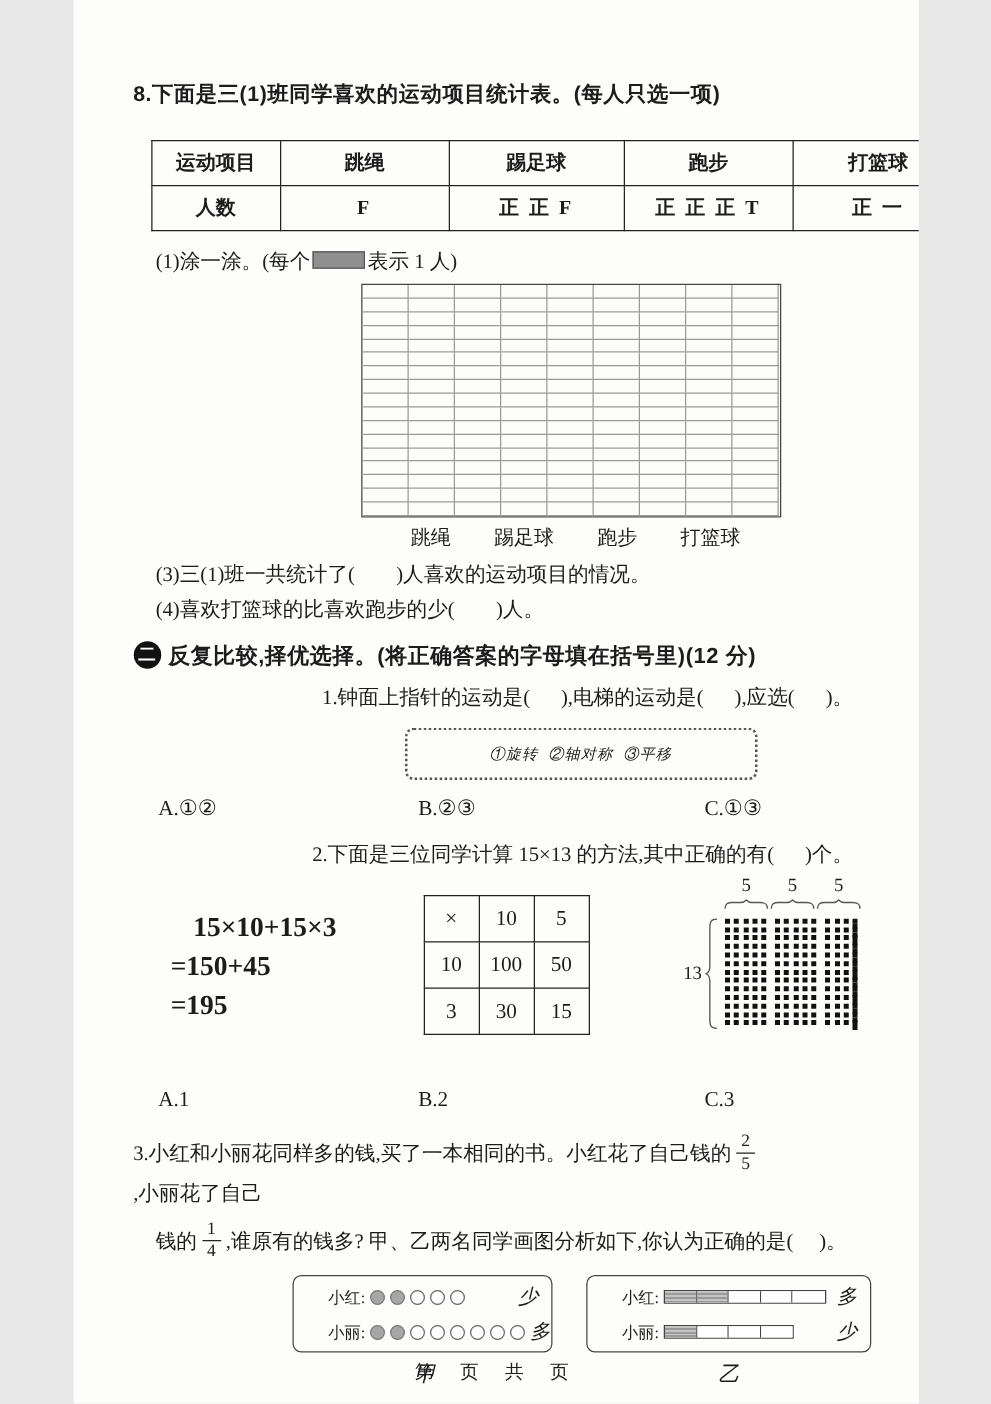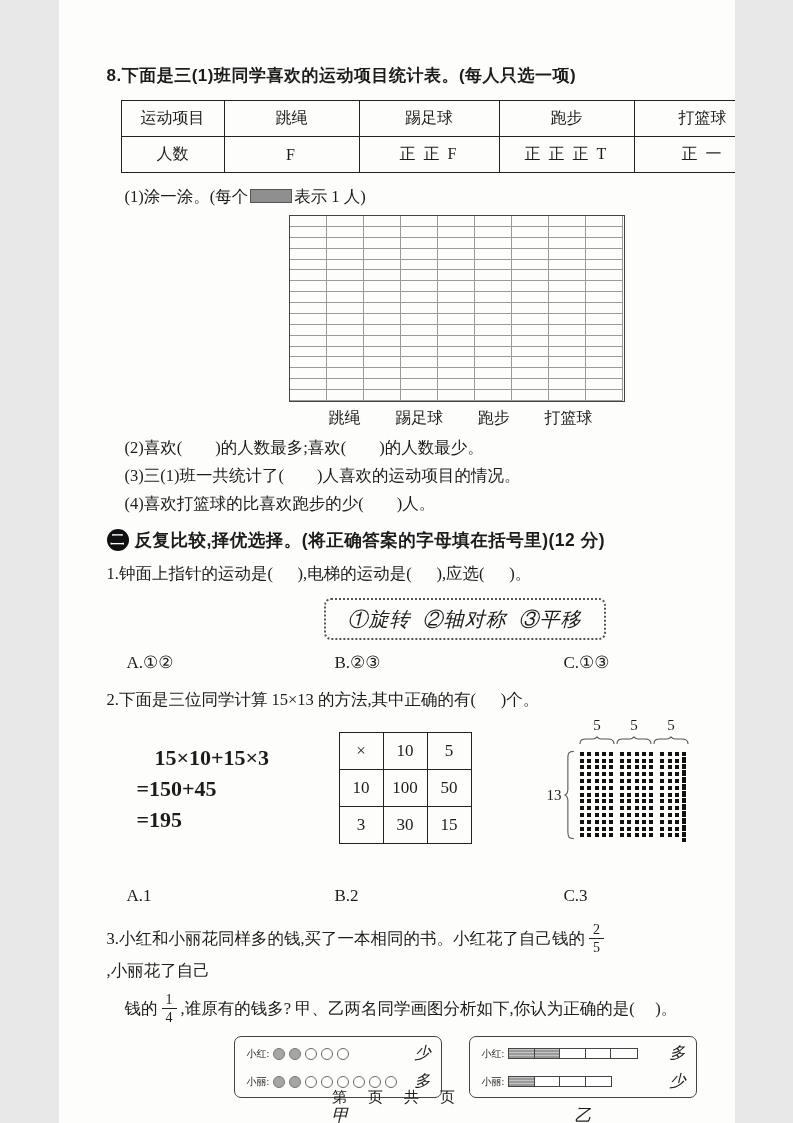--- a/index.html
+++ b/index.html
@@ -3,42 +3,42 @@
 <meta charset="utf-8">
 <style>
   html,body{margin:0;padding:0;background:#e8e8e8;}
   .page{position:relative;width:676px;height:1123px;margin:0 auto;background:#fdfdfc;
         font-family:"Liberation Serif",serif;color:#1c1c1c;overflow:hidden;}
   .content{padding:64px 52px 0 48px;}
   .t{white-space:pre-wrap;}
   .bold-head{font-family:"Liberation Sans",sans-serif;font-weight:700;font-size:17px;letter-spacing:.5px;}
   .q-title{font-size:17px;line-height:24px;}
   
-  table.stat{border-collapse:collapse;margin:12px 0 0 14px;width:650px;table-layout:fixed;}
+  table.stat{border-collapse:collapse;margin:24px 0 0 14px;width:650px;table-layout:fixed;font-weight:bold;}
   table.stat td{border:1.6px solid #222;height:33px;text-align:center;font-size:16px;white-space:pre-wrap;}
   td.tally{font-family:"Liberation Serif",serif;font-size:15px;letter-spacing:2px;}
   
   .subq{font-size:16.5px;line-height:28px;padding-left:18px;}
   .swatch{display:inline-block;width:40px;height:12px;background:#8f8f8f;border:1px solid #555;
           vertical-align:-1px;margin:0 2px;}
   
   .gridwrap{margin:4px 0 0 182px;width:336px;}
   .cgrid{display:grid;width:336px;height:187px;border:1.2px solid #444;box-sizing:border-box;}
   .gcell{border-right:1px solid #9a9a9a;border-bottom:1px solid #9a9a9a;box-sizing:border-box;}
   .glabels{position:relative;height:26px;margin-top:6px;}
   .glabel{position:absolute;transform:translateX(-50%);font-size:16px;top:0;}
   
   .sec2{display:flex;align-items:center;margin-top:10px;}
   .sec-icon{width:22px;height:22px;border-radius:50%;background:#111;color:#fff;display:inline-flex;
             align-items:center;justify-content:center;font-size:14px;font-weight:700;margin-right:6px;
             font-family:"Liberation Sans",sans-serif;flex:0 0 auto;}
   
-  .qline{font-size:16.5px;line-height:28px;margin-top:8px;}
+  .qline{font-size:16.5px;line-height:28px;margin-top:8px;text-align:right;}
   .fancy-box{margin:10px 0 0 217px;width:278px;height:38px;border:2px dotted #555;border-radius:7px;
-             display:flex;align-items:center;justify-content:center;font-size:20px;font-style:italic;
+             display:flex;align-items:center;justify-content:center;font-size:12px;font-style:italic;
              letter-spacing:1px;}
   .choices{position:relative;height:26px;margin-top:12px;font-size:17px;}
   .choices span{position:absolute;top:0;white-space:pre-wrap;}
   .cA{left:20px;} .cB{left:228px;} .cC{left:457px;}
   
   .methods{position:relative;height:168px;margin-top:4px;}
   .m1{position:absolute;left:30px;top:24px;font-size:22px;line-height:31px;font-weight:bold;}
   .m1 .ind{padding-left:18px;}
   table.mul{position:absolute;left:232px;top:14px;border-collapse:collapse;}
   table.mul td{border:1.3px solid #222;width:41px;height:34px;text-align:center;font-size:17px;}
@@ -55,21 +55,21 @@
   .q3line{display:flex;align-items:center;font-size:16.5px;line-height:30px;margin-top:10px;flex-wrap:wrap;}
   .frac{display:inline-flex;flex-direction:column;align-items:center;line-height:1.1;font-size:14px;margin:0 4px;}
   .frac .den{border-top:1.2px solid #222;padding:1px 4px 0;}
   .frac .num{padding:0 4px 1px;}
   .diagrams{position:relative;height:100px;margin-top:10px;}
   .dbox{position:absolute;top:0;height:62px;border:1.4px solid #444;border-radius:7px;
         padding:7px 10px 5px 12px;box-sizing:border-box;display:flex;flex-direction:column;justify-content:space-between;}
   .dbox-jia{left:127px;width:208px;}
   .dbox-yi{left:362px;width:228px;}
   .diagrow{display:flex;align-items:center;height:20px;}
-  .dname{font-size:10px;margin-right:4px;white-space:nowrap;}
+  .dname{font-size:13px;margin-right:4px;white-space:nowrap;margin-left:16px;}
   .circles{display:flex;align-items:center;}
   .circ{width:12px;height:12px;border:1.3px solid #666;border-radius:50%;margin-right:4px;box-sizing:border-box;background:#fff;}
   .circ.filled{background:#a6a6a6;border-color:#777;}
   .bar{display:flex;height:9px;border:1px solid #444;box-sizing:content-box;}
   .seg{border-right:1px solid #444;box-sizing:border-box;background:#fff;}
   .seg:last-child{border-right:none;}
   .seg.shaded{background:repeating-linear-gradient(0deg,#9a9a9a 0 1.6px,#c4c4c4 1.6px 3.2px);}
   .dtag{margin-left:auto;font-size:16px;font-style:italic;}
   .dbox-label{position:absolute;top:68px;font-size:17px;font-style:italic;}
   .lab-jia{left:225px;} .lab-yi{left:468px;}
@@ -272,21 +272,20 @@
           <div class="gcell"></div>
         </div>
       <div class="glabels">
           <span class="glabel" style="left: 16.6667%;">跳绳</span>
           <span class="glabel" style="left: 38.8889%;">踢足球</span>
           <span class="glabel" style="left: 61.1111%;">跑步</span>
           <span class="glabel" style="left: 83.3333%;">打篮球</span>
         </div>
     </div>
 
-    <div class="subq t">(2)喜欢(        )的人数最多;喜欢(        )的人数最少。</div>
     <div class="subq t">(3)三(1)班一共统计了(        )人喜欢的运动项目的情况。</div>
     <div class="subq t">(4)喜欢打篮球的比喜欢跑步的少(        )人。</div>
 
     <div class="sec2">
       <span class="sec-icon">二</span>
       <span class="bold-head t" style="font-size:17.5px;">反复比较,择优选择。(将正确答案的字母填在括号里)(12 分)</span>
     </div>
 
     <div class="qline t">1.钟面上指针的运动是(      ),电梯的运动是(      ),应选(      )。</div>
     <div class="fancy-box t">①旋转  ②轴对称  ③平移</div>

